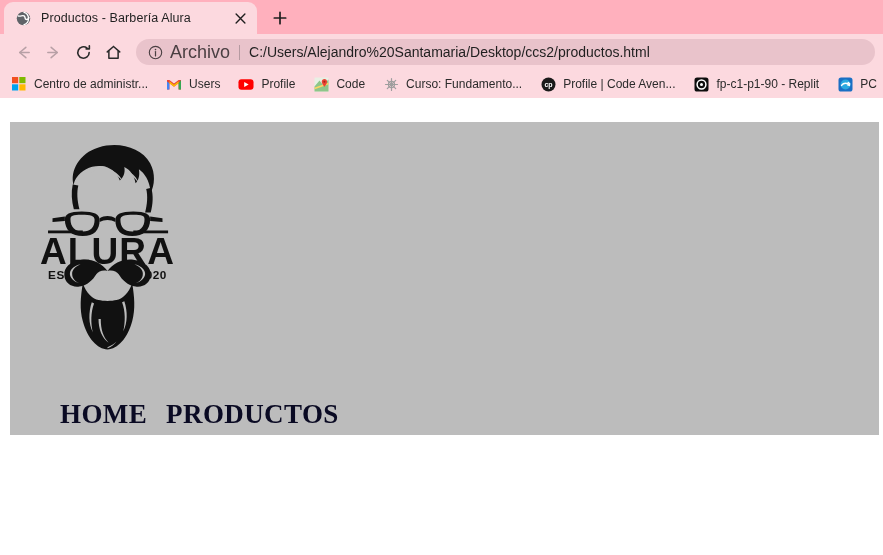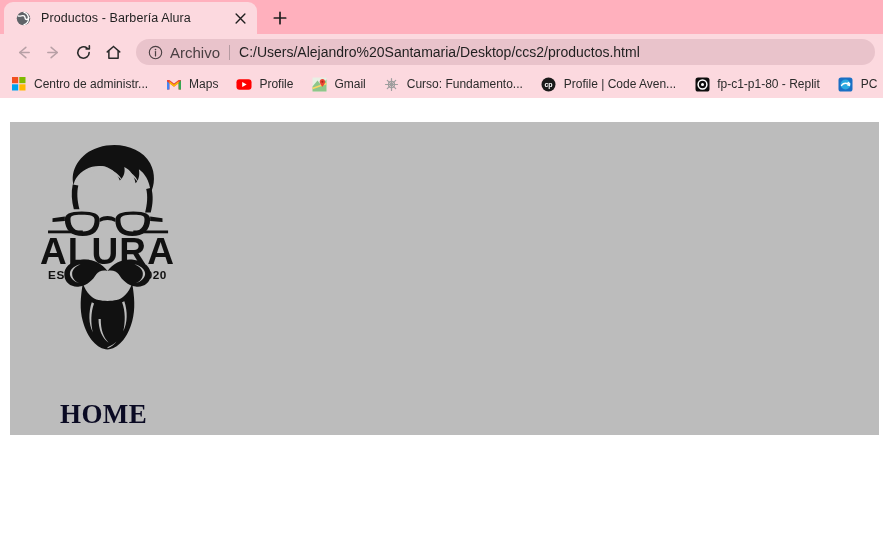--- a/index.html
+++ b/index.html
@@ -123,21 +123,21 @@
     width: 16px;
     height: 16px;
     flex: 0 0 16px;
     margin-right: 7px;
     display: flex;
     align-items: center;
     justify-content: center;
   }
 
   .omni-scheme {
-    font-size: 15px;
+    font-size: 18px;
     color: #4a3f42;
     white-space: nowrap;
   }
 
   .omni-sep {
     width: 1px;
     height: 15px;
     background: #b59aa1;
     margin: 0 9px;
     flex: 0 0 1px;
@@ -323,21 +323,21 @@
 
     <div class="bookmark">
       <span class="bm-icon">
         <svg width="16" height="13" viewBox="0 0 16 13">
           <path d="M1 2 L1 11.6 L3.4 11.6 L3.4 5.3 L8 8.8 L12.6 5.3 L12.6 11.6 L15 11.6 L15 2 L12.6 2 L8 5.6 L3.4 2 Z" fill="#ea4335"></path>
           <path d="M1 2 L1 11.6 L3.4 11.6 L3.4 5.3 L1 3.4 Z" fill="#4285f4"></path>
           <path d="M12.6 5.3 L12.6 11.6 L15 11.6 L15 2 Z" fill="#34a853"></path>
           <path d="M3.4 5.3 L8 8.8 L12.6 5.3 L12.6 3.3 L8 6.7 L3.4 3.3 Z" fill="#fbbc04"></path>
         </svg>
       </span>
-      <span class="bm-label">Maps</span>
+      <span class="bm-label">Users</span>
     </div>
 
     <div class="bookmark">
       <span class="bm-icon">
         <svg width="17" height="13" viewBox="0 0 17 13">
           <rect x="0.5" y="1" width="16" height="11" rx="3.2" fill="#ff0000"></rect>
           <path d="M6.6 3.9 L11.3 6.5 L6.6 9.1 Z" fill="#ffffff"></path>
         </svg>
       </span>
       <span class="bm-label">Profile</span>
@@ -346,21 +346,21 @@
     <div class="bookmark">
       <span class="bm-icon">
         <svg width="15" height="15" viewBox="0 0 15 15">
           <rect x="0.5" y="0.5" width="14" height="14" fill="#e8f0e4"></rect>
           <path d="M0.5 9.5 L5.5 3.5 L9 8 L14.5 2.5 L14.5 14.5 L0.5 14.5 Z" fill="#8ec68a"></path>
           <path d="M0.5 11.5 L14.5 6.5" stroke="#fdd663" stroke-width="1.6"></path>
           <path d="M10.4 2 C12 2 13.1 3.2 13.1 4.7 C13.1 6.6 10.4 9.8 10.4 9.8 C10.4 9.8 7.7 6.6 7.7 4.7 C7.7 3.2 8.9 2 10.4 2 Z" fill="#ea4335"></path>
           <circle cx="10.4" cy="4.7" r="1" fill="#a52714"></circle>
         </svg>
       </span>
-      <span class="bm-label">Gmail</span>
+      <span class="bm-label">Code</span>
     </div>
 
     <div class="bookmark">
       <span class="bm-icon">
         <svg width="15" height="15" viewBox="0 0 15 15">
           <g stroke="#9e9e9e" stroke-width="1.2" stroke-linecap="round">
             <path d="M7.5 1.5 V13.5 M1.5 7.5 H13.5 M3.3 3.3 L11.7 11.7 M11.7 3.3 L3.3 11.7"></path>
           </g>
           <circle cx="7.5" cy="7.5" r="3.1" fill="none" stroke="#9e9e9e" stroke-width="1.1"></circle>
         </svg>
@@ -379,21 +379,21 @@
     </div>
 
     <div class="bookmark">
       <span class="bm-icon">
         <svg width="15" height="15" viewBox="0 0 15 15">
           <rect x="0.5" y="0.5" width="14" height="14" rx="2.6" fill="#0e0e0e"></rect>
           <circle cx="7.5" cy="7.5" r="4.4" fill="none" stroke="#ffffff" stroke-width="1.5"></circle>
           <circle cx="7.5" cy="7.5" r="1.5" fill="#ffffff"></circle>
         </svg>
       </span>
-      <span class="bm-label">fp-c1-p1-80 - Replit</span>
+      <span class="bm-label">fp-c1-p1-90 - Replit</span>
     </div>
 
     <div class="bookmark">
       <span class="bm-icon">
         <svg width="15" height="15" viewBox="0 0 15 15">
           <rect x="0.5" y="0.5" width="14" height="14" rx="2.6" fill="#1a6fc4"></rect>
           <circle cx="7.5" cy="7.5" r="5" fill="#2aa9e0"></circle>
           <path d="M3.6 8.4 C5.6 5.6 9.4 5.6 11.4 8.4" fill="none" stroke="#ffffff" stroke-width="1.5" stroke-linecap="round"></path>
           <path d="M10.2 5.4 L11.8 7 L10 8.2" fill="none" stroke="#ffffff" stroke-width="1.4" stroke-linecap="round" stroke-linejoin="round"></path>
         </svg>
@@ -472,18 +472,19 @@
             <path d="M92 300 C86 318 86 338 94 354 C90 338 90 318 96 302 Z" fill="#bcbcbc"></path>
             <path d="M104 330 C104 348 110 364 122 372 C112 362 108 348 108 330 Z" fill="#bcbcbc"></path>
             <path d="M150 298 C156 316 156 336 148 352 C152 336 152 316 146 300 Z" fill="#bcbcbc"></path>
             <path d="M120 380 C126 378 132 374 136 370 C132 376 126 380 120 382 Z" fill="#bcbcbc"></path>
           </g>
         </svg>
       </div>
 
       <nav class="main-nav">
         <a class="nav-link" href="#">HOME</a>
+        <a class="nav-link" href="#">PRODUCTOS</a>
       </nav>
 
     </header>
   </div>
 
 </div>
 
 </body></html>

